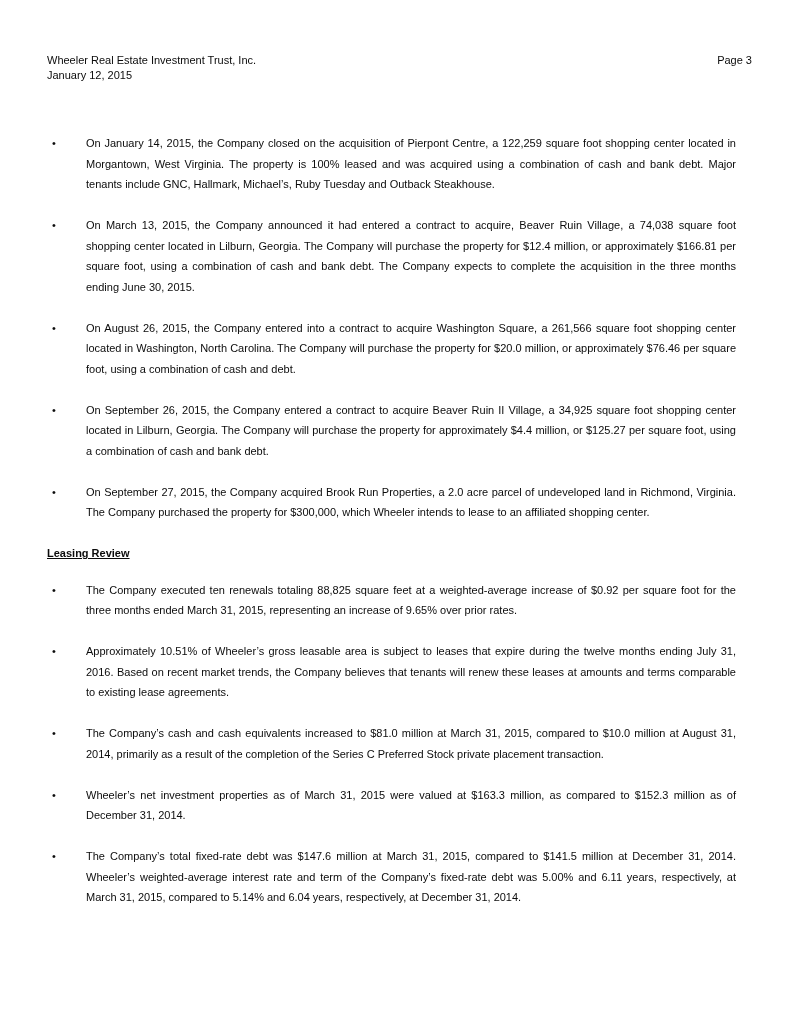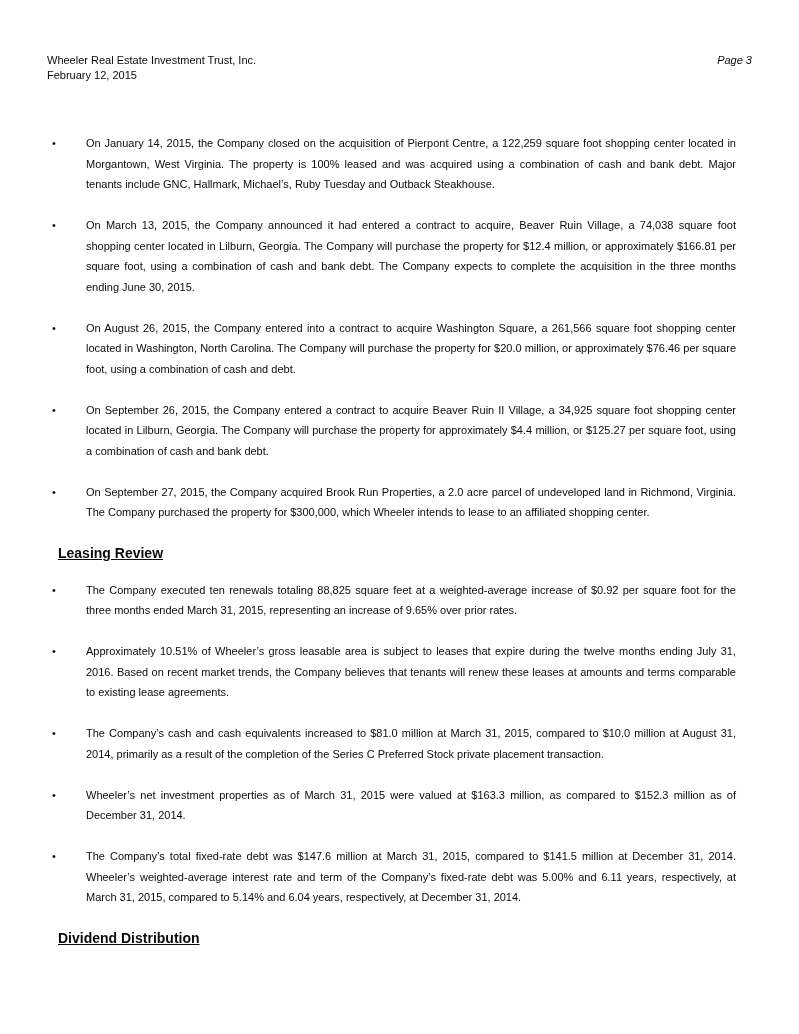--- a/index.html
+++ b/index.html
@@ -17,21 +17,21 @@
     top: 53px;
     left: 47px;
     right: 47px;
     display: flex;
     justify-content: space-between;
     align-items: flex-start;
     font-size: 11px;
     line-height: 15px;
   }
   .header-left { text-align: left; }
-  .header-right { text-align: right; font-style: italic; }
+  .header-right { text-align: right; }
   .content {
     position: absolute;
     top: 117px;
     left: 47px;
     right: 47px;
     font-size: 11px;
     line-height: 20.5px;
   }
   .bullet {
     position: relative;
@@ -43,37 +43,37 @@
     left: 5px;
     top: 0;
     font-size: 11px;
     line-height: 20.5px;
   }
   .bullet p {
     margin: 16px;
     text-align: justify;
   }
   .section-heading {
-    font-size: 14px;
+    font-size: 11px;
     font-weight: bold;
     text-decoration: underline;
     line-height: 20.5px;
-    margin: 11px;
+    margin: 0;
     text-align: left;
   }
 </style>
 </head>
 <body>
 
 <div class="page">
 
   <div class="header">
     <div class="header-left">
       <div>Wheeler Real Estate Investment Trust, Inc.</div>
-      <div>February 12, 2015</div>
+      <div>January 12, 2015</div>
     </div>
     <div class="header-right">
       <div>Page 3</div>
     </div>
   </div>
 
   <div class="content">
 
     <div class="bullet">
       <span class="marker">•</span>
@@ -112,16 +112,15 @@
     </div>
     <div class="bullet">
       <span class="marker">•</span>
       <p>Wheeler’s net investment properties as of March 31, 2015 were valued at $163.3 million, as compared to $152.3 million as of December 31, 2014.</p>
     </div>
     <div class="bullet">
       <span class="marker">•</span>
       <p>The Company’s total fixed-rate debt was $147.6 million at March 31, 2015, compared to $141.5 million at December 31, 2014. Wheeler’s weighted-average interest rate and term of the Company’s fixed-rate debt was 5.00% and 6.11 years, respectively, at March 31, 2015, compared to 5.14% and 6.04 years, respectively, at December 31, 2014.</p>
     </div>
 
-    <div class="section-heading">Dividend Distribution</div>
 
   </div>
 </div>
 
 </body></html>

